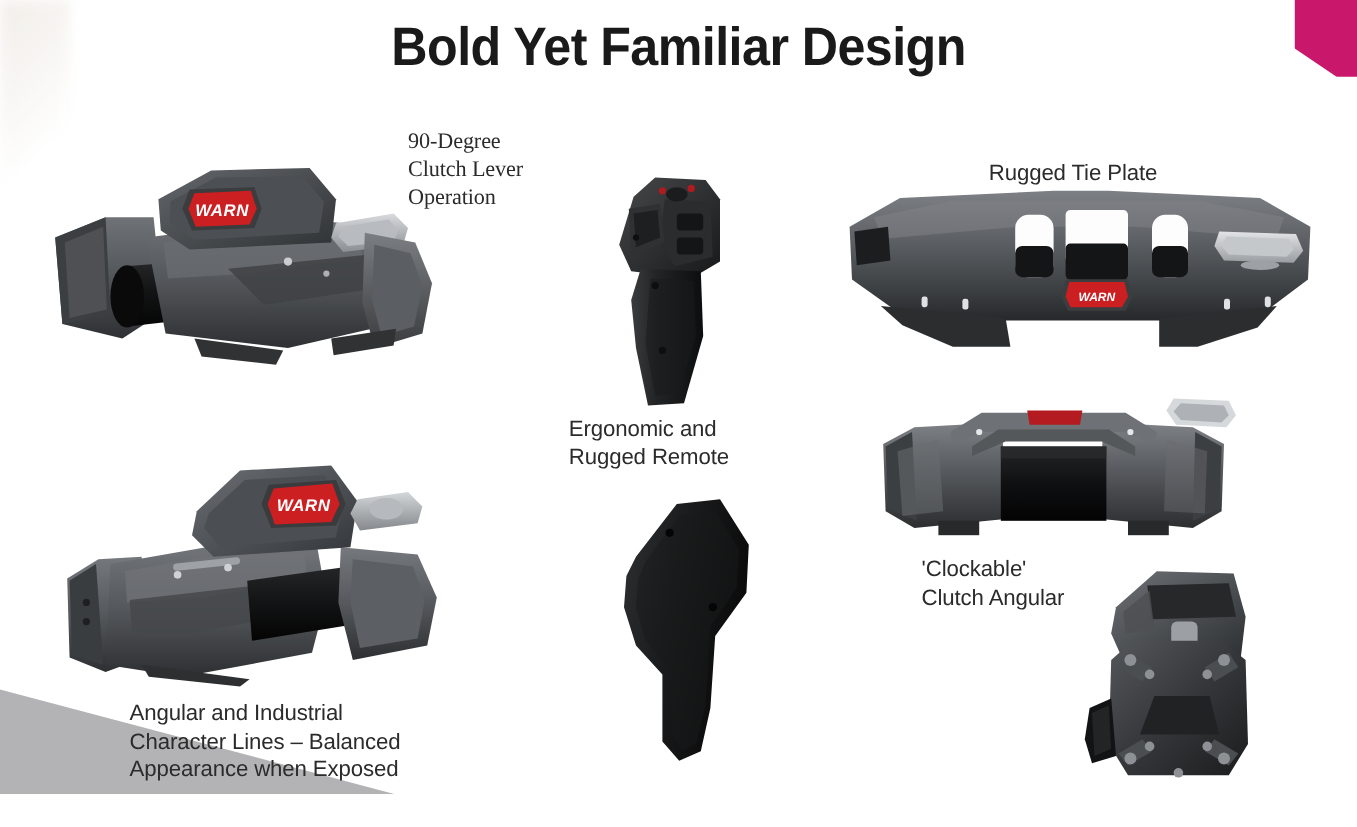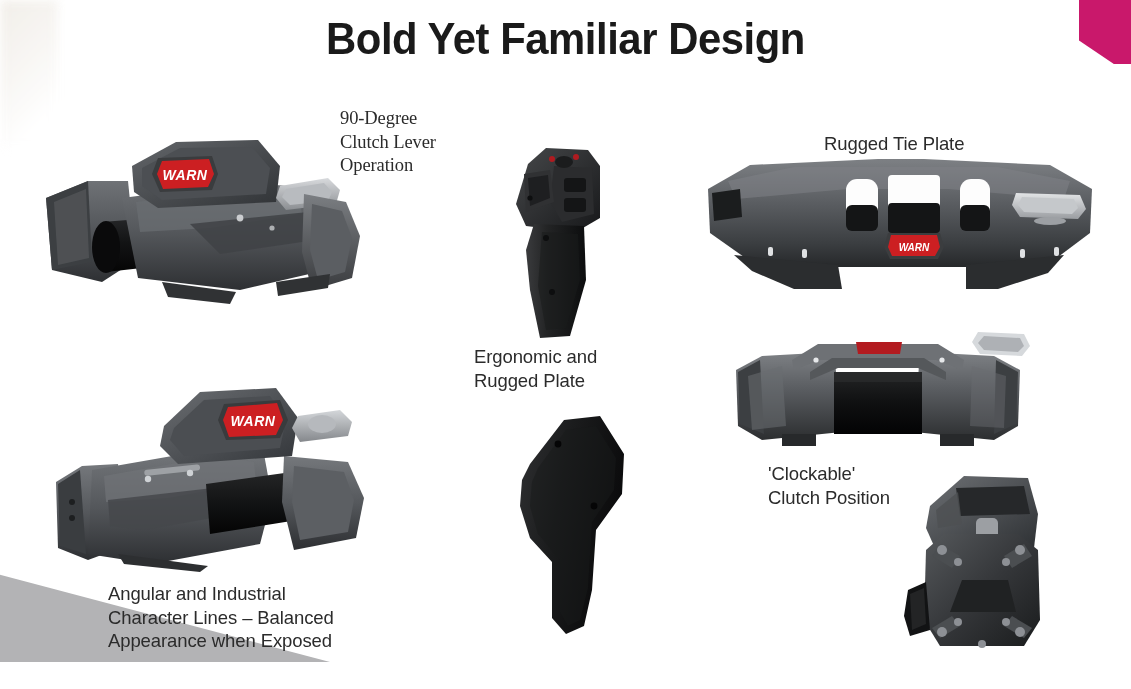--- a/index.html
+++ b/index.html
@@ -426,20 +426,20 @@
   <div class="caption cap-clutch-lever">90-Degree
 Clutch Lever
 Operation</div>
 
 
   <div class="caption cap-character">Angular and Industrial
 Character Lines – Balanced
 Appearance when Exposed</div>
 
   <div class="caption cap-remote">Ergonomic and
-Rugged Plate</div>
+Rugged Remote</div>
 
   <div class="caption cap-tie-plate">Rugged Tie Plate</div>
 
   <div class="caption cap-clockable">'Clockable'
-Clutch Position</div>
+Clutch Angular</div>
 
 </div>
 
 </body></html>

